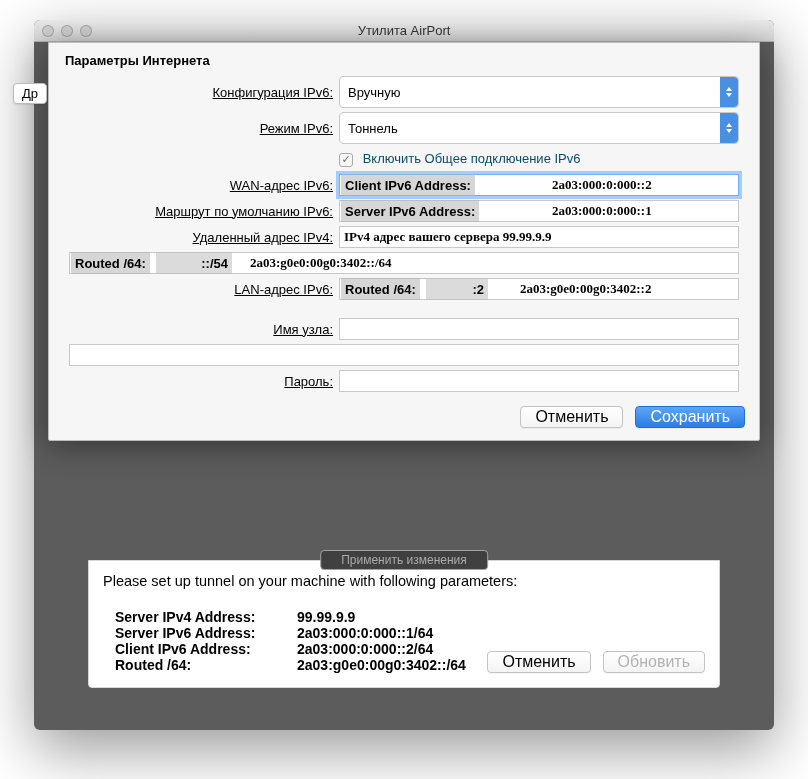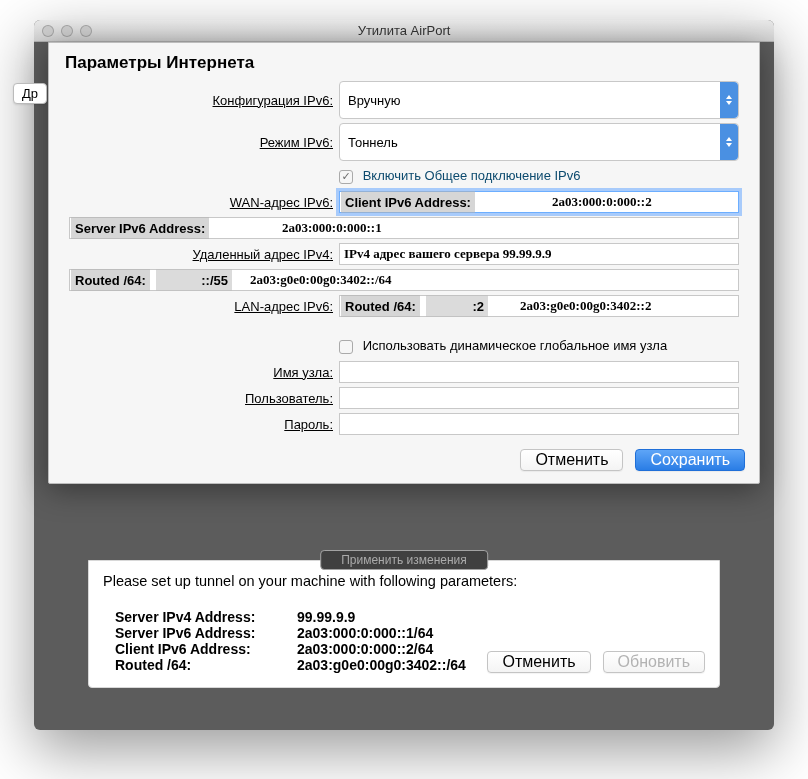--- a/index.html
+++ b/index.html
@@ -50,42 +50,42 @@
       left: 14px;
       top: 22px;
       width: 712px;
       background: #f6f6f6;
       border: 1px solid #bdbdbd;
       border-radius: 0 0 2px 2px;
       box-shadow: 0 6px 30px rgba(0,0,0,.4);
       padding-bottom: 12px;
     }
     .dialog h2 {
-      font-size: 17px;
+      font-size: 13px;
       font-weight: 600;
       padding: 10px 16px 6px;
     }
     .form-row {
       display: flex;
       align-items: center;
       padding: 2px 20px;
       min-height: 26px;
     }
     .form-label {
       width: 270px;
       text-align: right;
       padding-right: 6px;
       font-size: 13px;
       color: #000;
       text-decoration: underline;
     }
     .form-control { flex: 1; }
     .mac-select {
       width: 100%;
-      height: 38px;
+      height: 32px;
       background: #fff;
       border: 1px solid #c8c8c8;
       border-radius: 4px;
       display: flex;
       align-items: center;
       position: relative;
       padding-left: 8px;
       font-size: 13px;
     }
     .mac-select-arrows {
@@ -269,20 +269,21 @@
       <div class="form-label">WAN-адрес IPv6:</div>
       <div class="form-control">
         <div class="mac-text highlight">
           <div class="overlay" style="left:1px;">Client IPv6 Address:</div>
           <div class="plain-overlay" style="left:212px;">2a03:000:0:000::2</div>
         </div>
       </div>
     </div>
 
     <div class="form-row">
+      <div class="form-label">Маршрут по умолчанию IPv6:</div>
       <div class="form-control">
         <div class="mac-text">
           <div class="overlay" style="left:1px;">Server IPv6 Address:</div>
           <div class="plain-overlay" style="left:212px;">2a03:000:0:000::1</div>
         </div>
       </div>
     </div>
 
     <div class="form-row">
       <div class="form-label">Удаленный адрес IPv4:</div>
@@ -290,55 +291,47 @@
         <div class="mac-text">
           <div class="plain-overlay" style="left:4px;">IPv4 адрес вашего сервера 99.99.9.9</div>
         </div>
       </div>
     </div>
 
     <div class="form-row">
       <div class="form-control">
         <div class="mac-text">
           <div class="overlay" style="left:1px;">Routed /64:</div>
-          <div class="overlay-value" style="left:86px;width:76px;justify-content:flex-end;">::/55</div>
+          <div class="overlay-value" style="left:86px;width:76px;justify-content:flex-end;">::/54</div>
           <div class="plain-overlay" style="left:180px;">2a03:g0e0:00g0:3402::/64</div>
         </div>
       </div>
     </div>
 
     <div class="form-row">
       <div class="form-label">LAN-адрес IPv6:</div>
       <div class="form-control">
         <div class="mac-text">
           <div class="overlay" style="left:1px;">Routed /64:</div>
           <div class="overlay-value" style="left:86px;width:62px;justify-content:flex-end;">:2</div>
           <div class="plain-overlay" style="left:180px;">2a03:g0e0:00g0:3402::2</div>
         </div>
       </div>
     </div>
 
     <div style="height:14px;"></div>
 
-    <div class="form-row">
-      <div class="form-label"></div>
-      <div class="form-control">
-        <span class="mac-checkbox" style="color:transparent;">✓</span>
-        <span class="cb-label">Использовать динамическое глобальное имя узла</span>
-      </div>
-    </div>
 
     <div class="form-row">
       <div class="form-label">Имя узла:</div>
       <div class="form-control">
           <div class="mac-text"></div>
         </div>
     </div>
     <div class="form-row">
-      <div class="form-label">Пользователь:</div>
       <div class="form-control">
           <div class="mac-text"></div>
         </div>
     </div>
     <div class="form-row">
       <div class="form-label">Пароль:</div>
       <div class="form-control">
           <div class="mac-text"></div>
         </div>
     </div>

